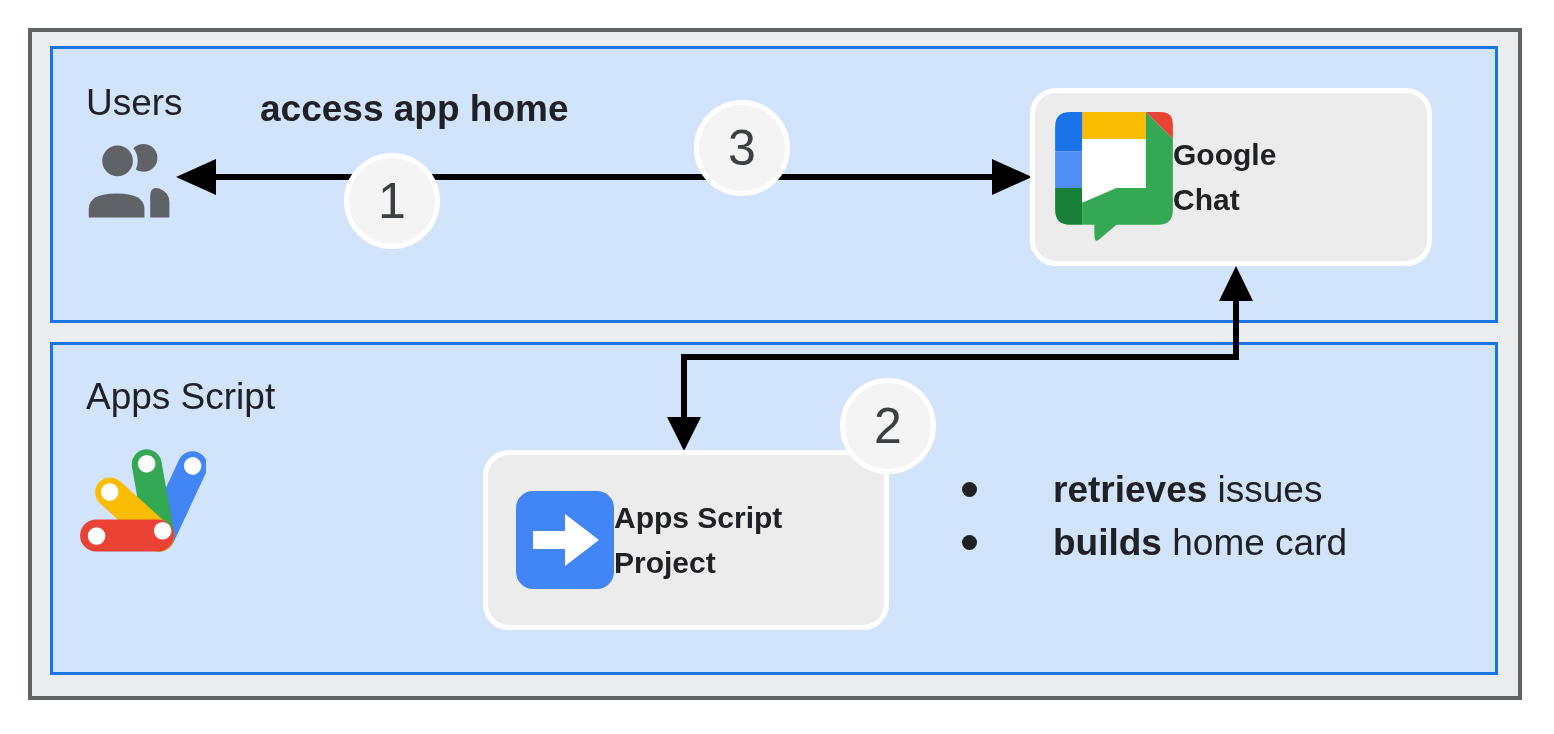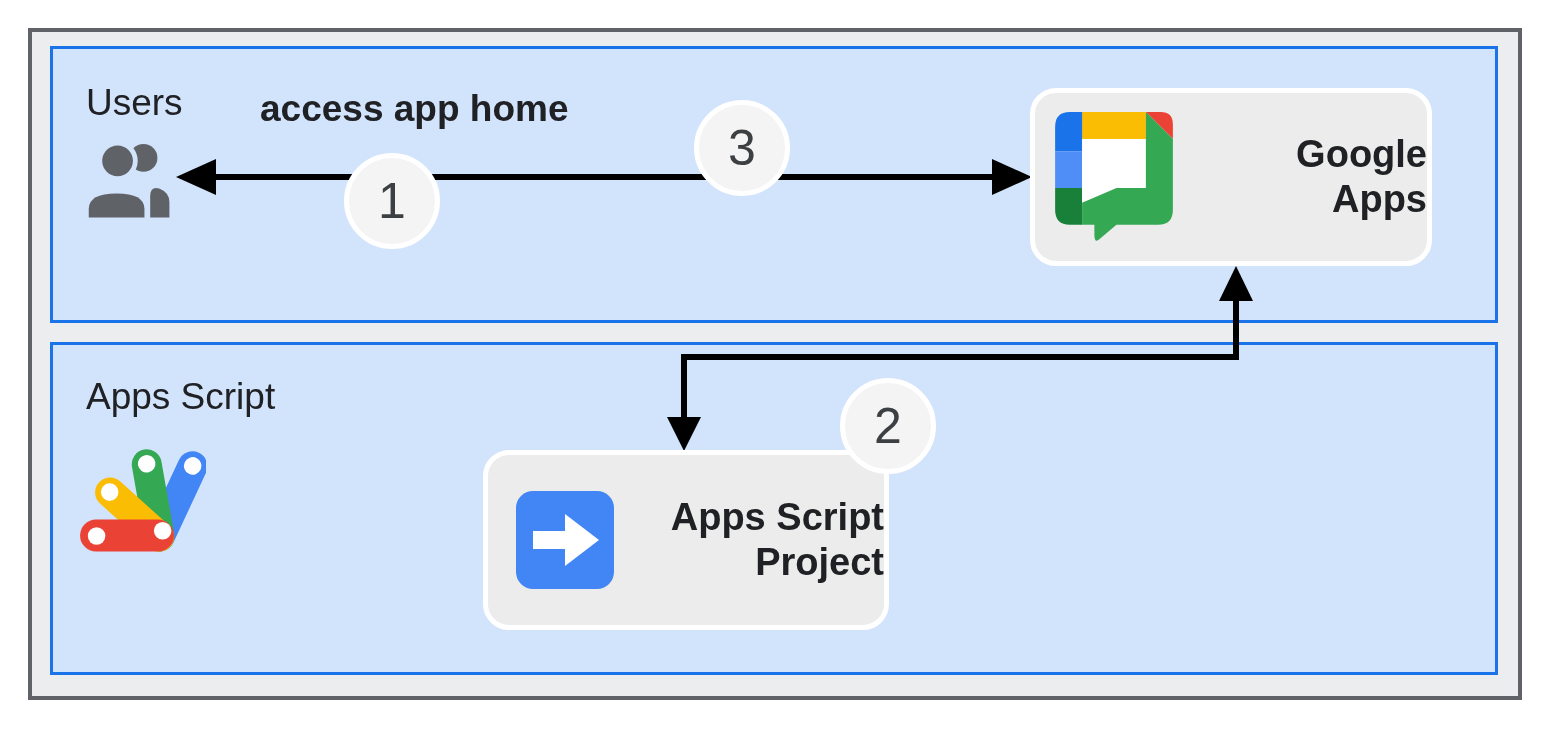--- a/index.html
+++ b/index.html
@@ -23,21 +23,21 @@
   .section-apps-script{top:342px;height:333px;}
   .zone-label{position:absolute;font-size:37px;font-weight:400;color:var(--ink);z-index:10;white-space:pre;}
   .edge-label{position:absolute;font-size:37px;color:var(--ink);z-index:10;white-space:pre;}
   .edge-label .b{font-weight:700;}
   .edge-label .r{font-weight:400;}
   .arrow-layer{position:absolute;left:0;top:0;width:1554px;height:734px;z-index:5;pointer-events:none;}
   .card{position:absolute;background:var(--card-bg);border:5px solid #ffffff;border-radius:26px;
     display:flex;align-items:center;z-index:10;}
   .card-chat{left:1030px;top:88px;width:402px;height:178px;padding-left:20px;}
   .card-script{left:483px;top:450px;width:406px;height:180px;padding-left:28px;}
-  .card-title{flex:1;text-align:right;font-size:38px;font-weight:700;line-height:45px;color:var(--ink);}
+  .card-title{flex:1;text-align:left;font-size:30px;font-weight:700;line-height:45px;color:var(--ink);}
   .icon-box{flex:0 0 auto;display:block;}
   .step-circle{position:absolute;width:96px;height:96px;border-radius:50%;
     background:var(--chip-bg);border:5px solid #ffffff;z-index:12;
     display:flex;align-items:center;justify-content:center;
     font-size:50px;font-weight:400;color:#3c4043;}
   .step-1{left:344px;top:153px;}
   .step-3{left:694px;top:100px;}
   .step-2{left:840px;top:378px;}
   .bullets{position:absolute;left:962px;top:468px;z-index:10;}
   .bullet-row{display:flex;align-items:flex-start;height:53px;}
@@ -85,21 +85,21 @@
       <rect x="22" y="0" width="52" height="22" fill="#fbbc04"></rect>
       <path d="M74 0 H86 Q96 0 96 10 V22 Z" fill="#ea4335"></path>
       <path d="M12 0 H22 V32 H0 V12 Q0 0 12 0 Z" fill="#1a73e8"></path>
       <rect x="0" y="32" width="22" height="30" fill="#4f8df7"></rect>
       <path d="M0 62 H22 V92 H12 Q0 92 0 80 Z" fill="#188038"></path>
       <rect x="22" y="22" width="52" height="52" fill="#ffffff"></rect>
       <path d="M74 0 L96 22 V80 Q96 92 84 92 H50 L37 103 Q32 108 32 100 V92 H22 V74 L50 62 H74 Z" fill="#34a853"></path>
     </svg>
     <div class="card-title">
       <div>Google</div>
-      <div>Apps</div>
+      <div>Chat</div>
     </div>
   </div>
 
   <div class="zone-label" style="left:86px;top:376px;">Apps Script</div>
   <svg class="abs" style="left:78px;top:448px;" width="128" height="114" viewBox="0 0 124 110">
 
     <g transform="translate(79,86) rotate(115)">
       <rect x="-90" y="-14.5" width="104" height="29" rx="14.5" fill="#4285f4"></rect>
       <circle cx="-76" cy="0" r="8.5" fill="#ffffff"></circle>
     </g>
@@ -127,14 +127,24 @@
     <div class="card-title">
       <div>Apps Script</div>
       <div>Project</div>
     </div>
   </div>
 
   <div class="step-circle step-1">1</div>
   <div class="step-circle step-3">3</div>
   <div class="step-circle step-2">2</div>
 
+  <div class="bullets">
+    <div class="bullet-row">
+      <div class="bullet-dot"></div>
+      <div class="bullet-text"><span class="b">retrieves</span><span class="r"> issues</span></div>
+    </div>
+    <div class="bullet-row">
+      <div class="bullet-dot"></div>
+      <div class="bullet-text"><span class="b">builds</span><span class="r"> home card</span></div>
+    </div>
+  </div>
 
 </div>
 
 </body></html>

